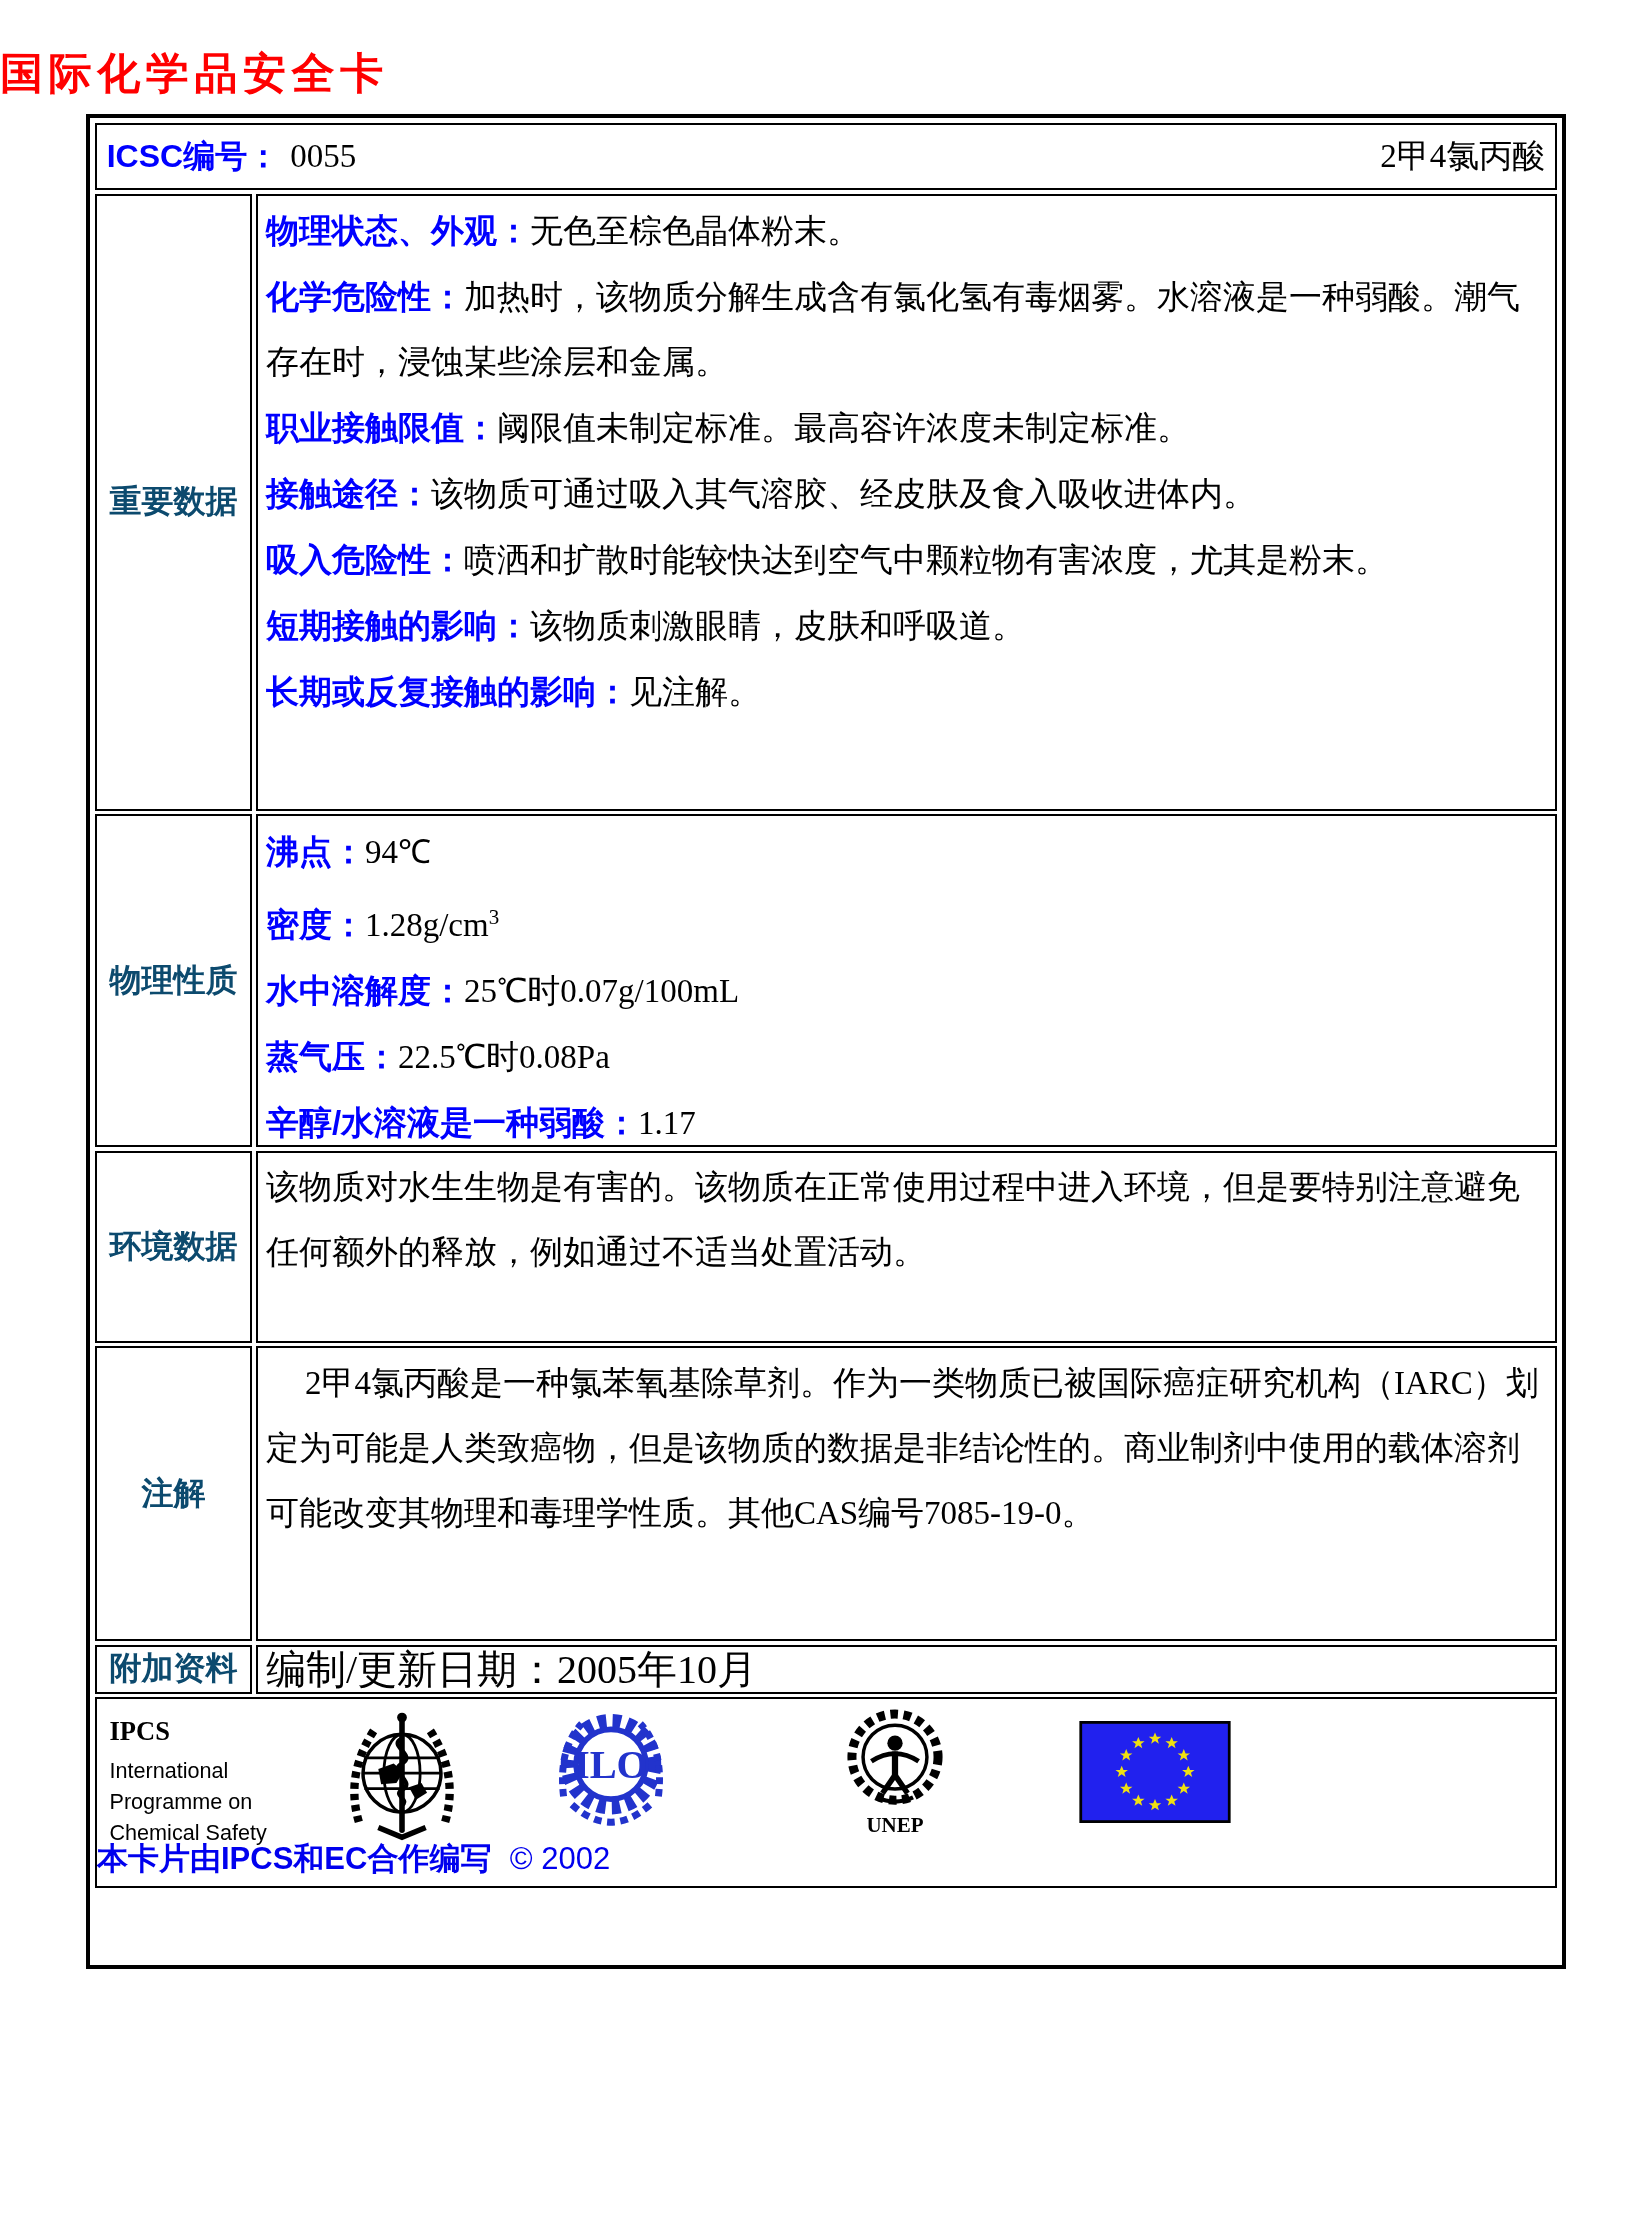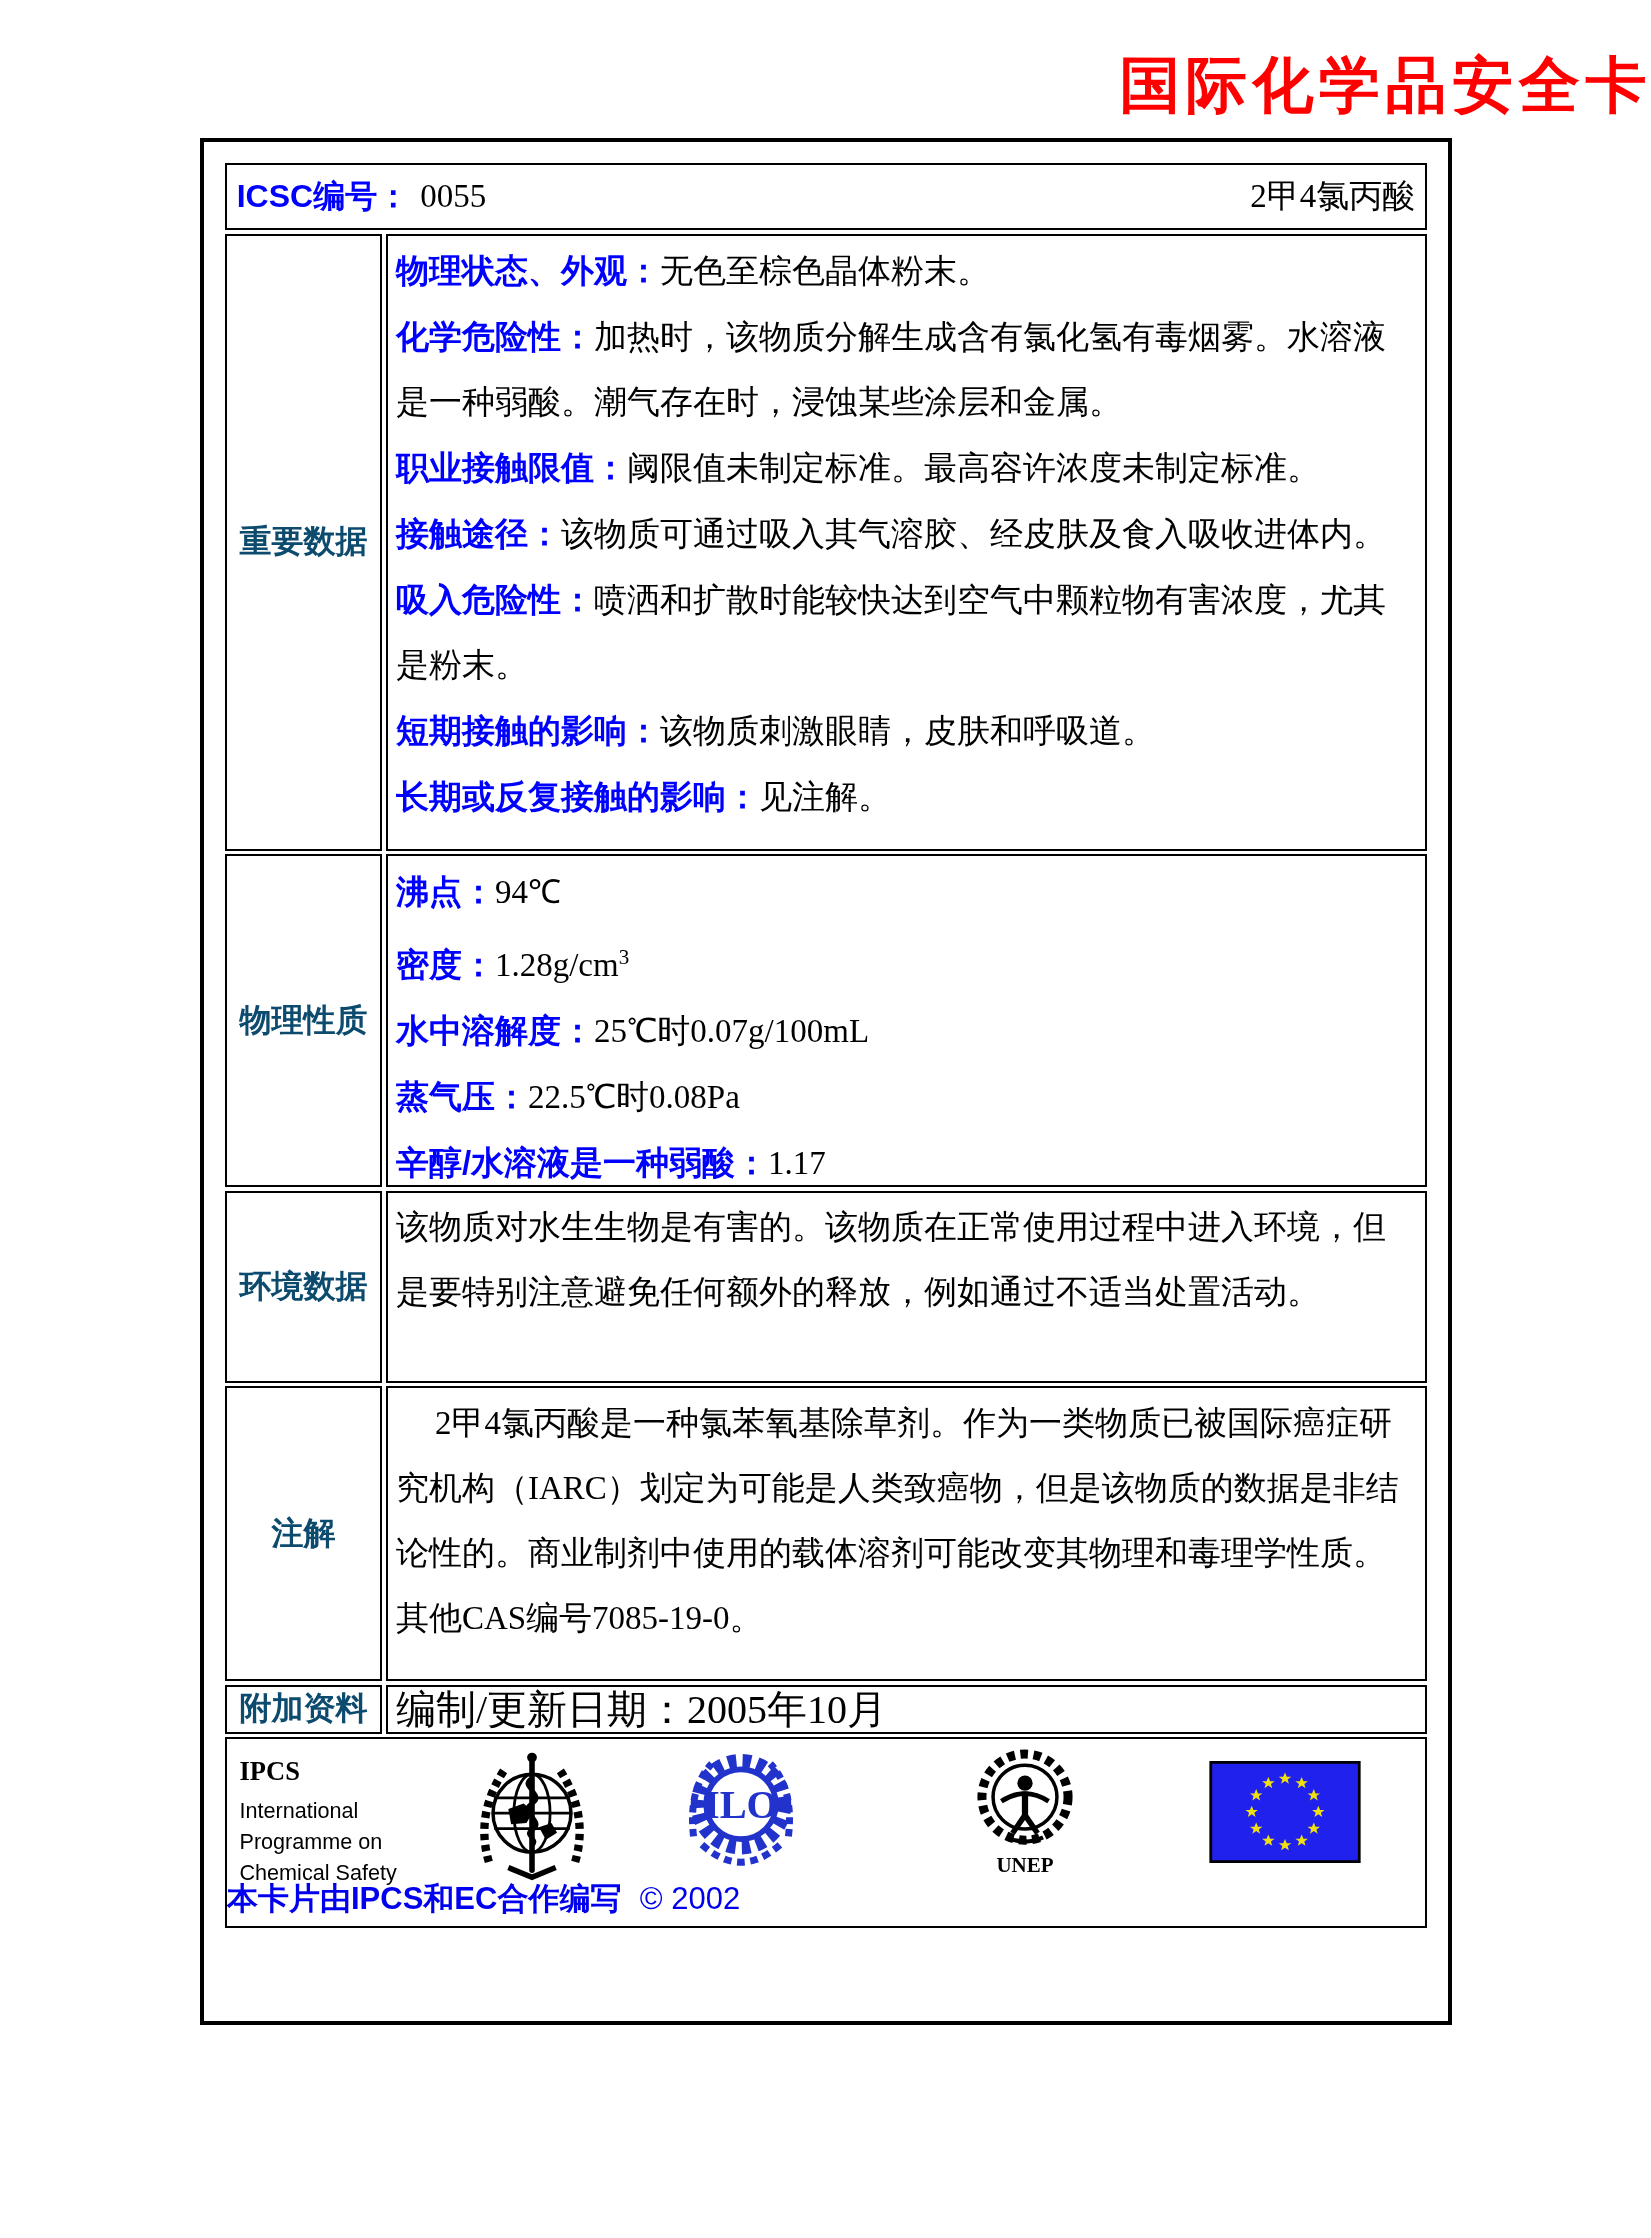--- a/index.html
+++ b/index.html
@@ -1,20 +1,20 @@
 <!DOCTYPE html>
 <html style="font-size:11px"><head>
 <meta charset="utf-8">
 <style>
   html,body{margin:0;padding:0;background:#fff;}
   body{width:1652px;height:2239px;position:relative;font-family:"Liberation Serif",serif;color:#000;}
-  .title{margin:45px 0 11px;text-align:right;color:#ff0000;
+  .title{margin:45px 0 11px;text-align:left;color:#ff0000;
          font-family:"Liberation Sans",sans-serif;font-weight:bold;
-         font-size:61px;letter-spacing:5.6px;}
-  .card{width:1252px;margin:0 auto;border:4.9px solid #000;padding:21px;
+         font-size:43px;letter-spacing:5.6px;}
+  .card{width:1480px;margin:0 auto;border:4.9px solid #000;padding:5px;
         box-sizing:border-box;display:grid;background:#fff;
         grid-template-columns:157px 1fr;
         grid-template-rows:67px 617px 333px 192px 295px 49px 191px 68px;
         gap:3.5px;}
   .cell{border:2.1px solid #000;box-sizing:border-box;overflow:hidden;background:#fff;}
   .full{grid-column:1 / -1;}
   .label-cell{display:flex;align-items:center;justify-content:center;
         color:#0c4a6e;font-family:"Liberation Sans",sans-serif;
         font-weight:bold;font-size:32px;text-align:center;}
   .content-cell{padding:2.8px 8.4px;font-size:33px;line-height:65px;}

